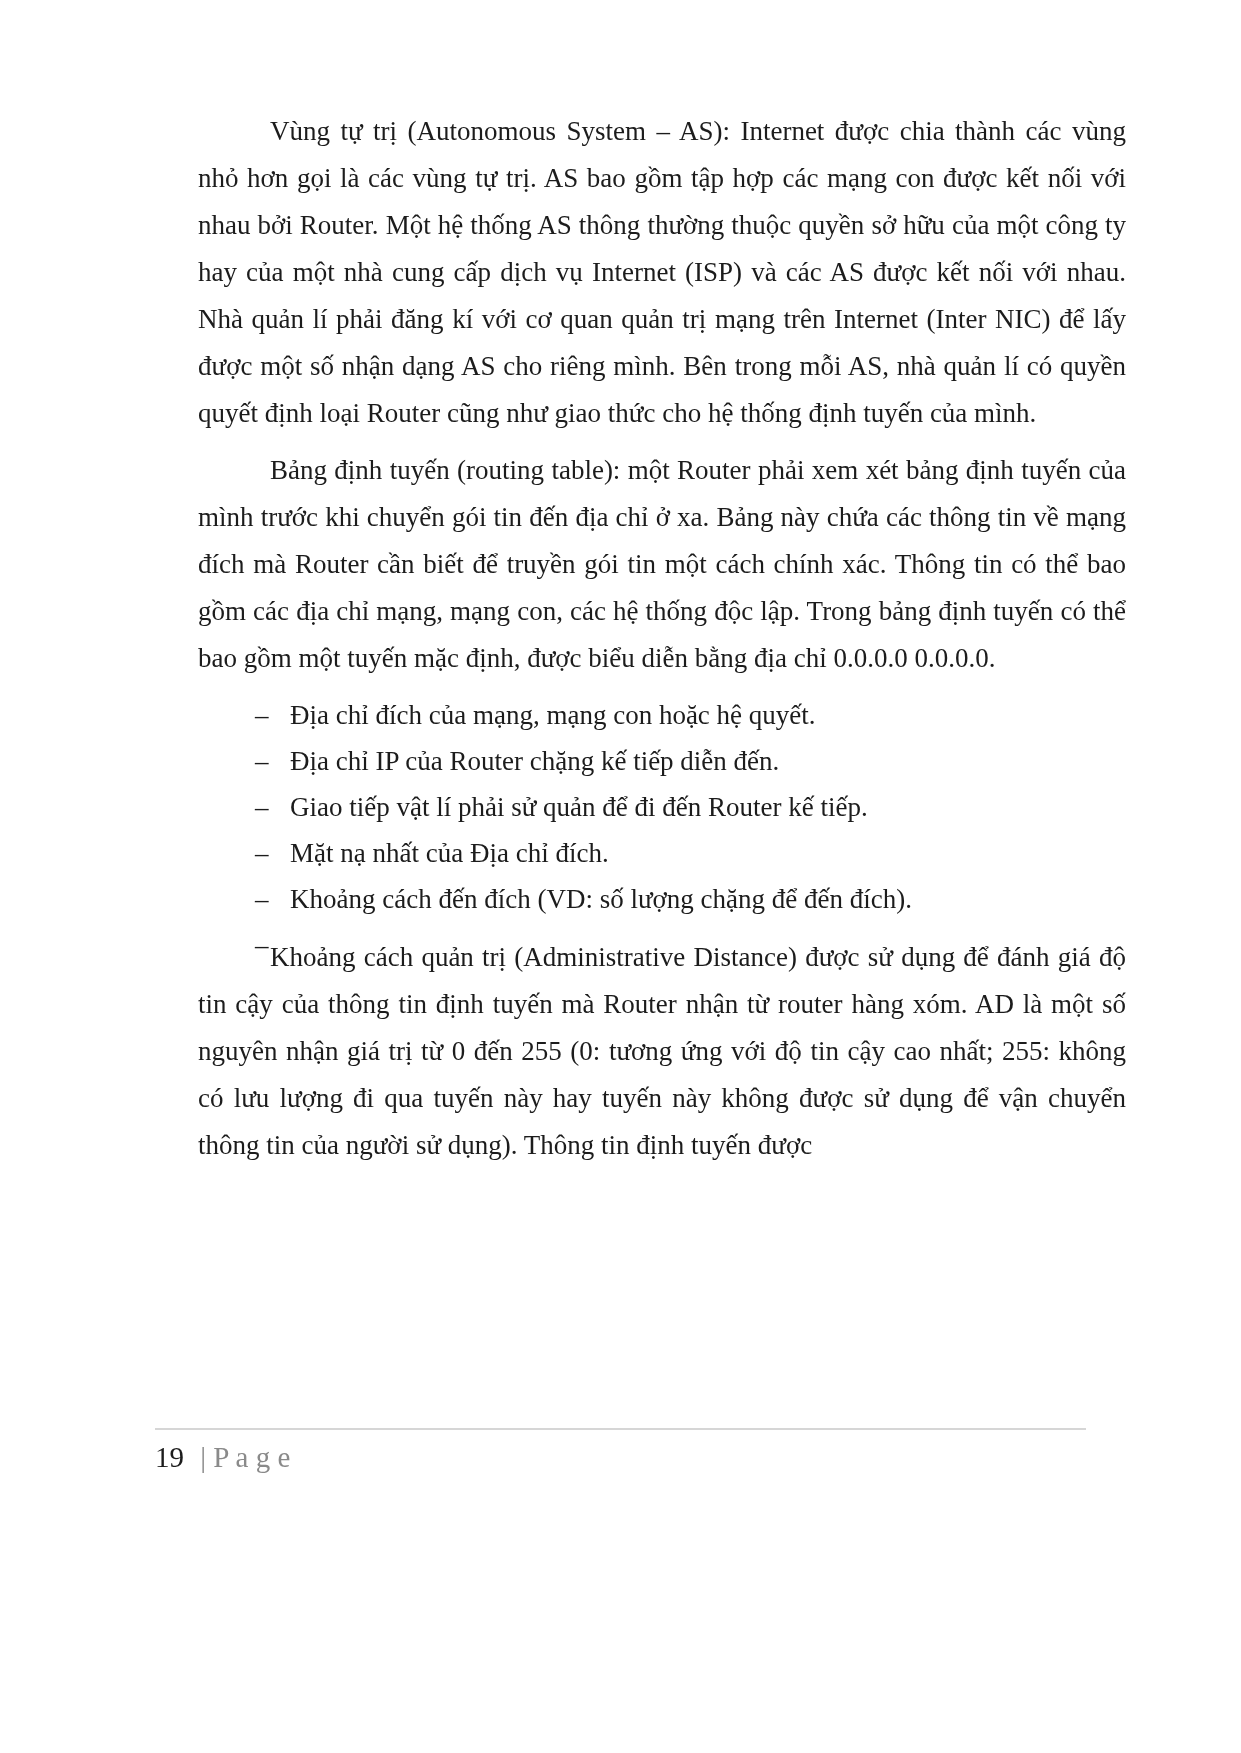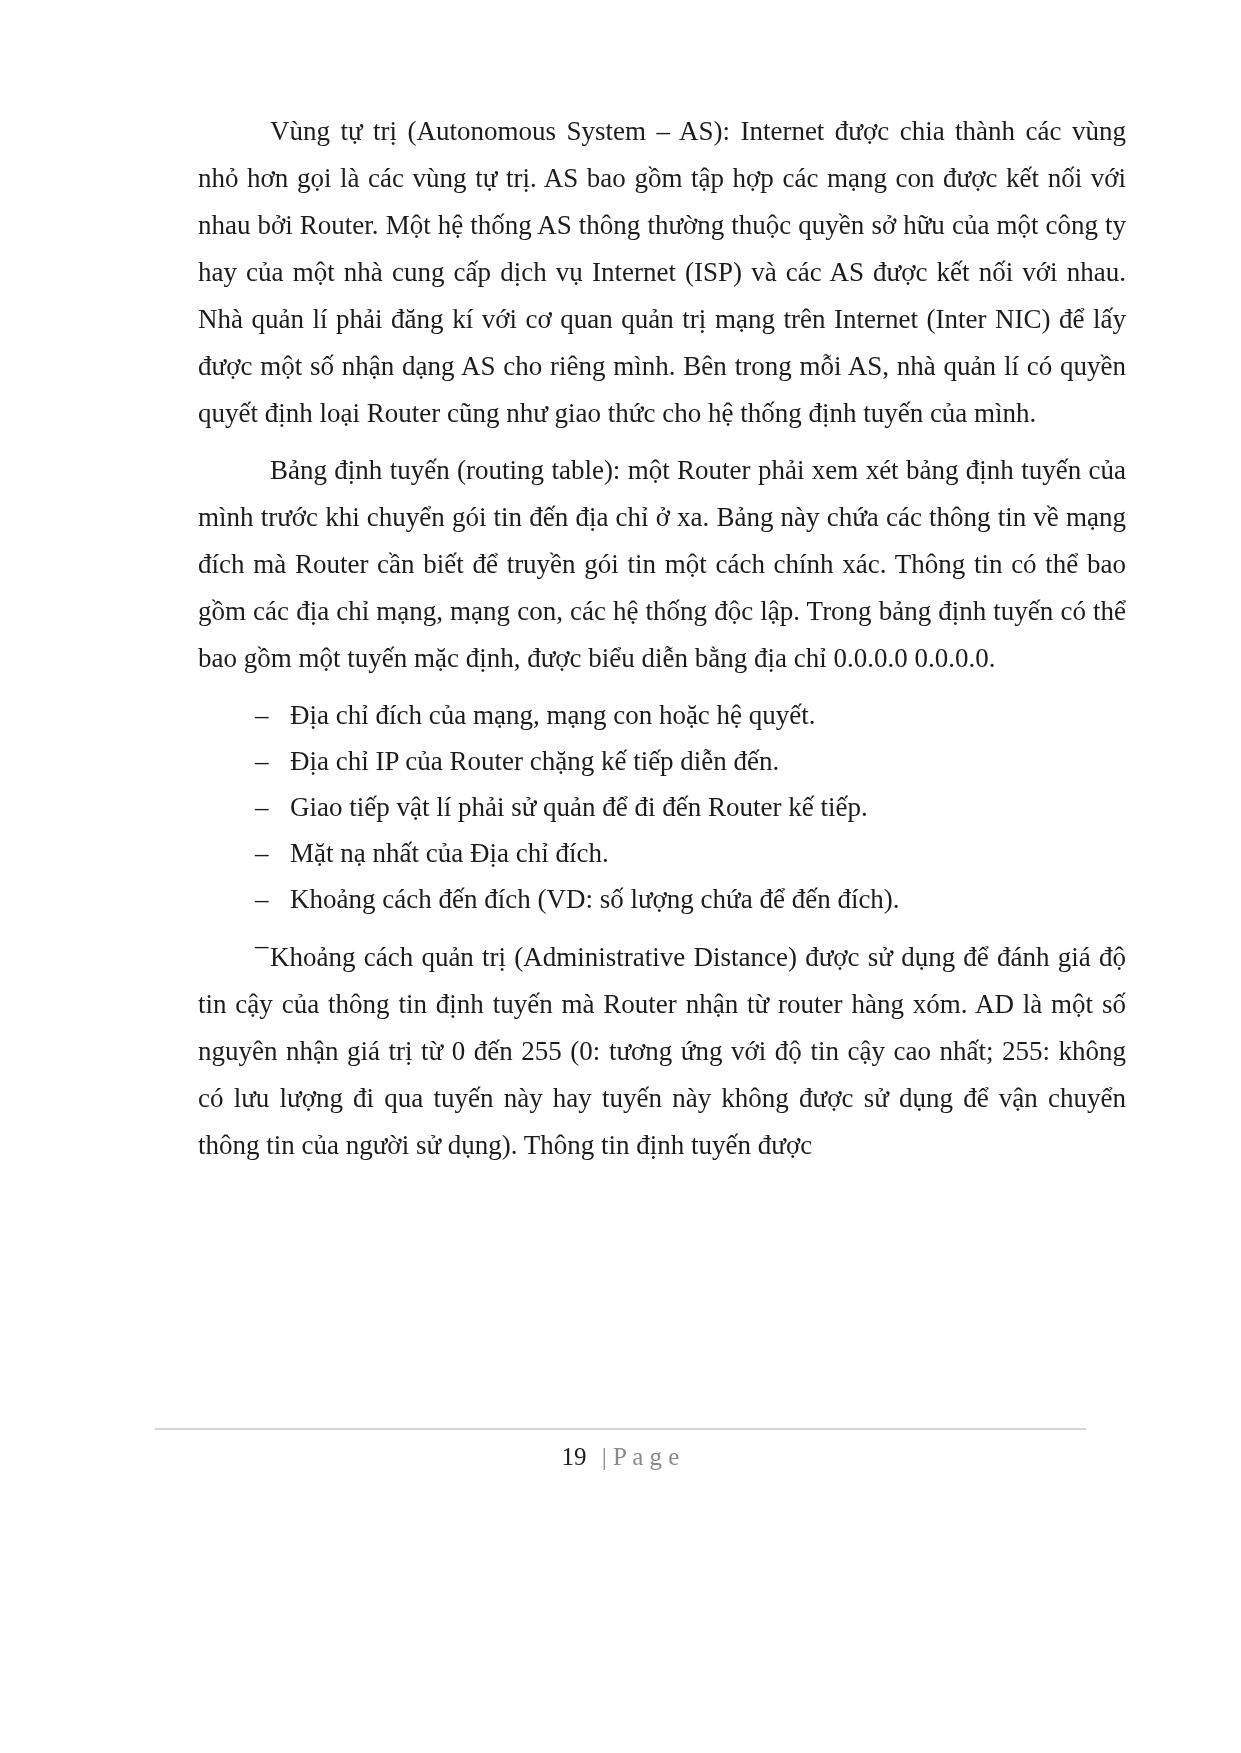--- a/index.html
+++ b/index.html
@@ -51,22 +51,22 @@
     left: 155px;
     width: 931px;
     top: 1428px;
   }
   .footer-rule {
     height: 2px;
     background: #d6d6d6;
     margin-bottom: 12px;
   }
   .footer-text {
-    text-align: center;
-    font-size: 25px;
+    text-align: left;
+    font-size: 29px;
     line-height: 30px;
   }
   .footer-num {
     color: #1c1c1c;
   }
   .footer-label {
     color: #8a8a8a;
     margin-left: 9px;
   }
 </style>
@@ -93,21 +93,21 @@
       <li>
         <span class="marker">–</span>
         <span class="item-text">Giao tiếp vật lí phải sử quản để đi đến Router kế tiếp.</span>
       </li>
       <li>
         <span class="marker">–</span>
         <span class="item-text">Mặt nạ nhất của Địa chỉ đích.</span>
       </li>
       <li>
         <span class="marker">–</span>
-        <span class="item-text">Khoảng cách đến đích (VD: số lượng chứa để đến đích).</span>
+        <span class="item-text">Khoảng cách đến đích (VD: số lượng chặng để đến đích).</span>
       </li>
       <li>
         <span class="marker">–</span>
       </li>
     </ul>
 
     <p class="para">Khoảng cách quản trị (Administrative Distance) được sử dụng để đánh giá độ tin cậy của thông tin định tuyến mà Router nhận từ router hàng xóm. AD là một số nguyên nhận giá trị từ 0 đến 255 (0: tương ứng với độ tin cậy cao nhất; 255: không có lưu lượng đi qua tuyến này hay tuyến này không được sử dụng để vận chuyển thông tin của người sử dụng). Thông tin định tuyến được</p>
 
   </div>
 

